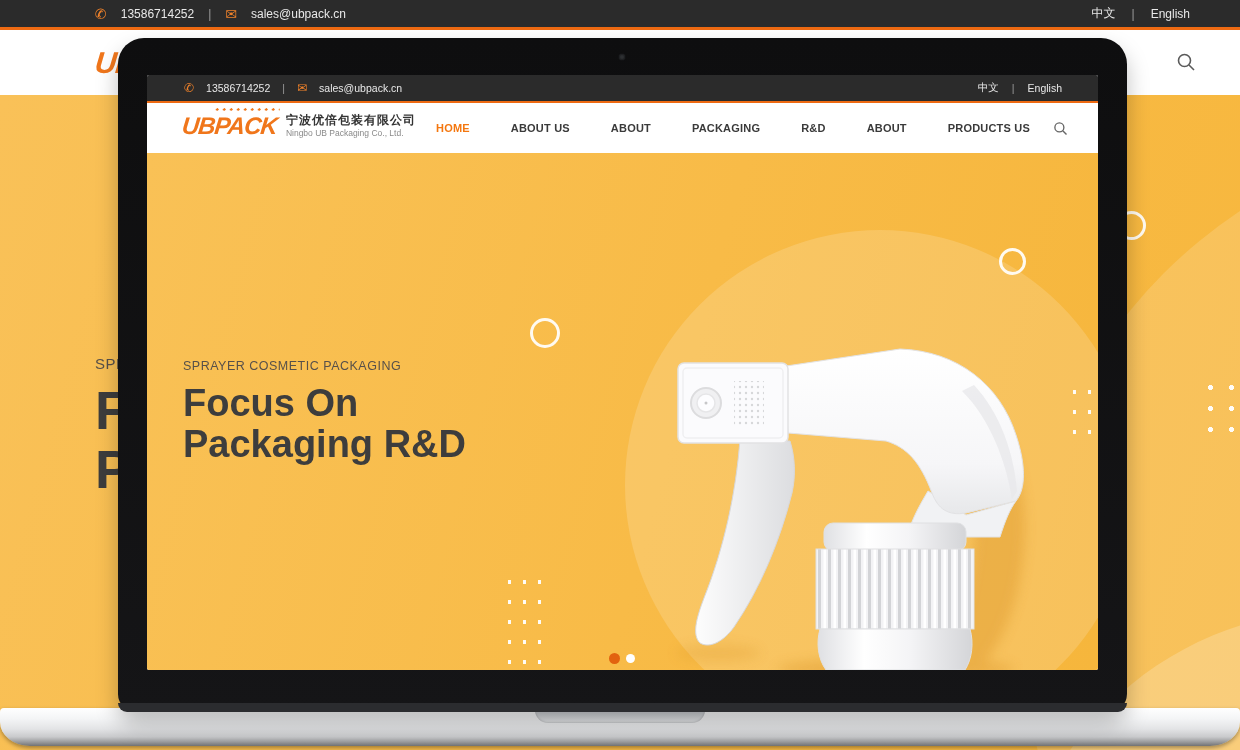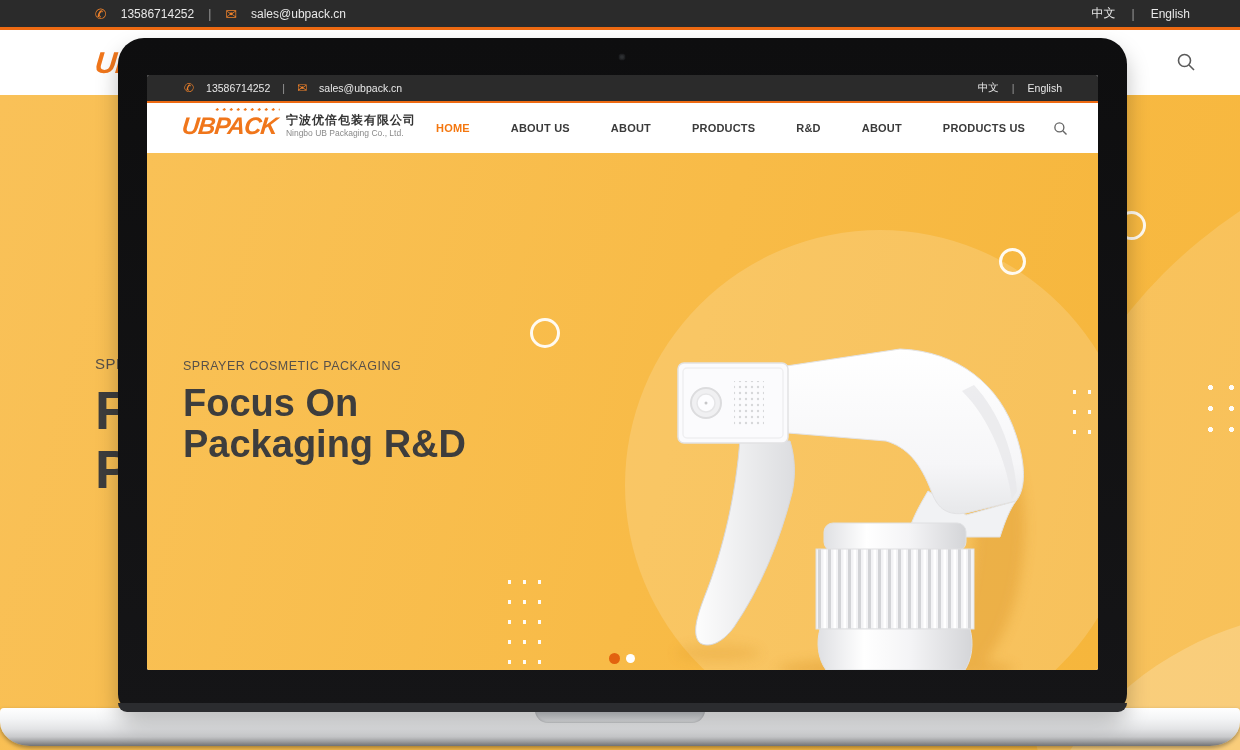--- a/index.html
+++ b/index.html
@@ -165,21 +165,21 @@
           <span class="wordmark">UBPACK<span class="logo-dots"></span></span>
           <span class="company">
             <div class="zh">宁波优倍包装有限公司</div>
             <div class="en">Ningbo UB Packaging Co., Ltd.</div>
           </span>
         </div>
         <nav class="menu">
           <span class="menu-item active">HOME</span>
           <span class="menu-item">ABOUT US</span>
           <span class="menu-item">ABOUT</span>
-          <span class="menu-item">PRODUCTS</span>
+          <span class="menu-item">PACKAGING</span>
           <span class="menu-item">R&amp;D</span>
           <span class="menu-item">ABOUT</span>
           <span class="menu-item">PRODUCTS US</span>
         </nav>
         <span class="nav-search">
           <svg width="15" height="15" viewBox="0 0 20 20" fill="none" stroke="#666" stroke-width="1.8">
             <circle cx="8.5" cy="8.5" r="6"></circle>
               <line x1="13" y1="13" x2="18" y2="18"></line>
           </svg>
         </span>

